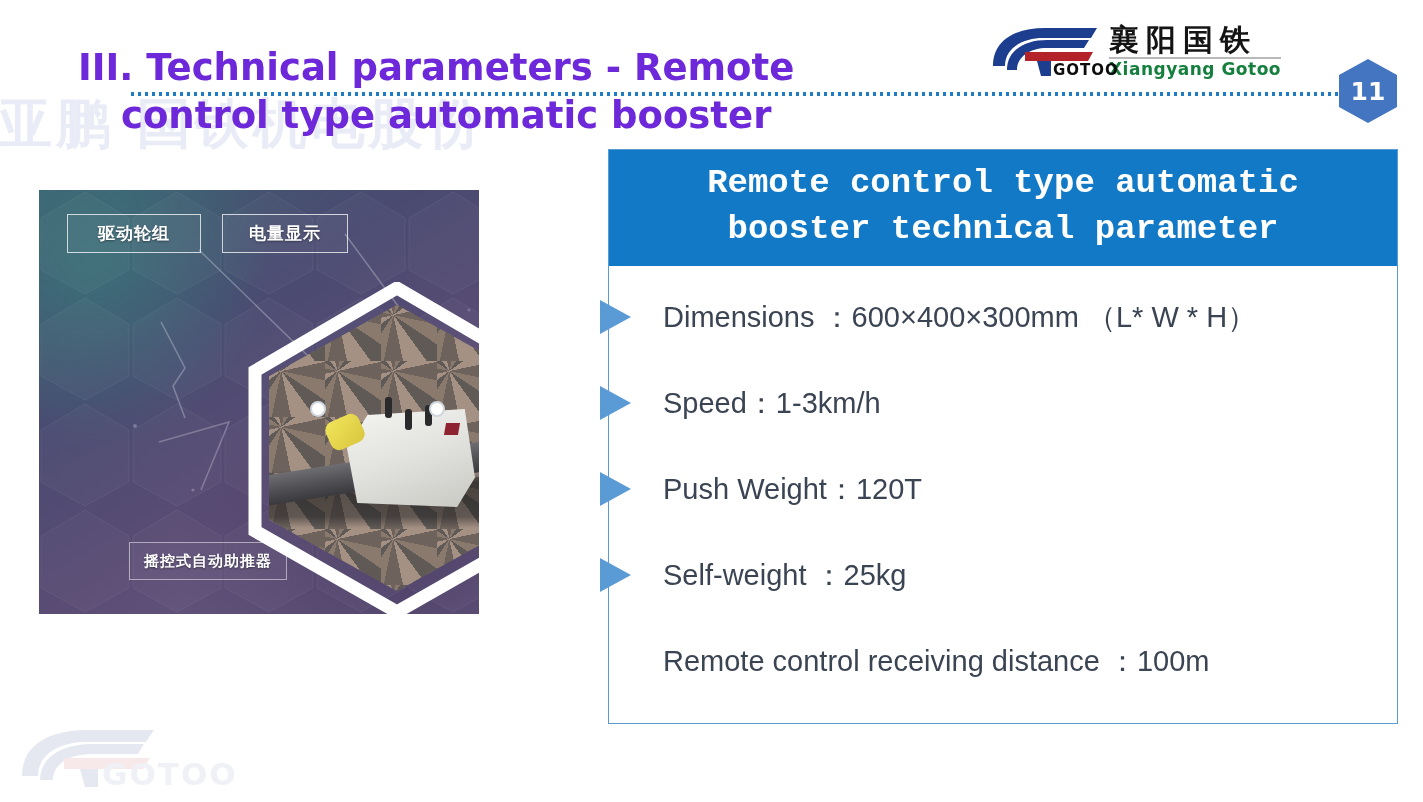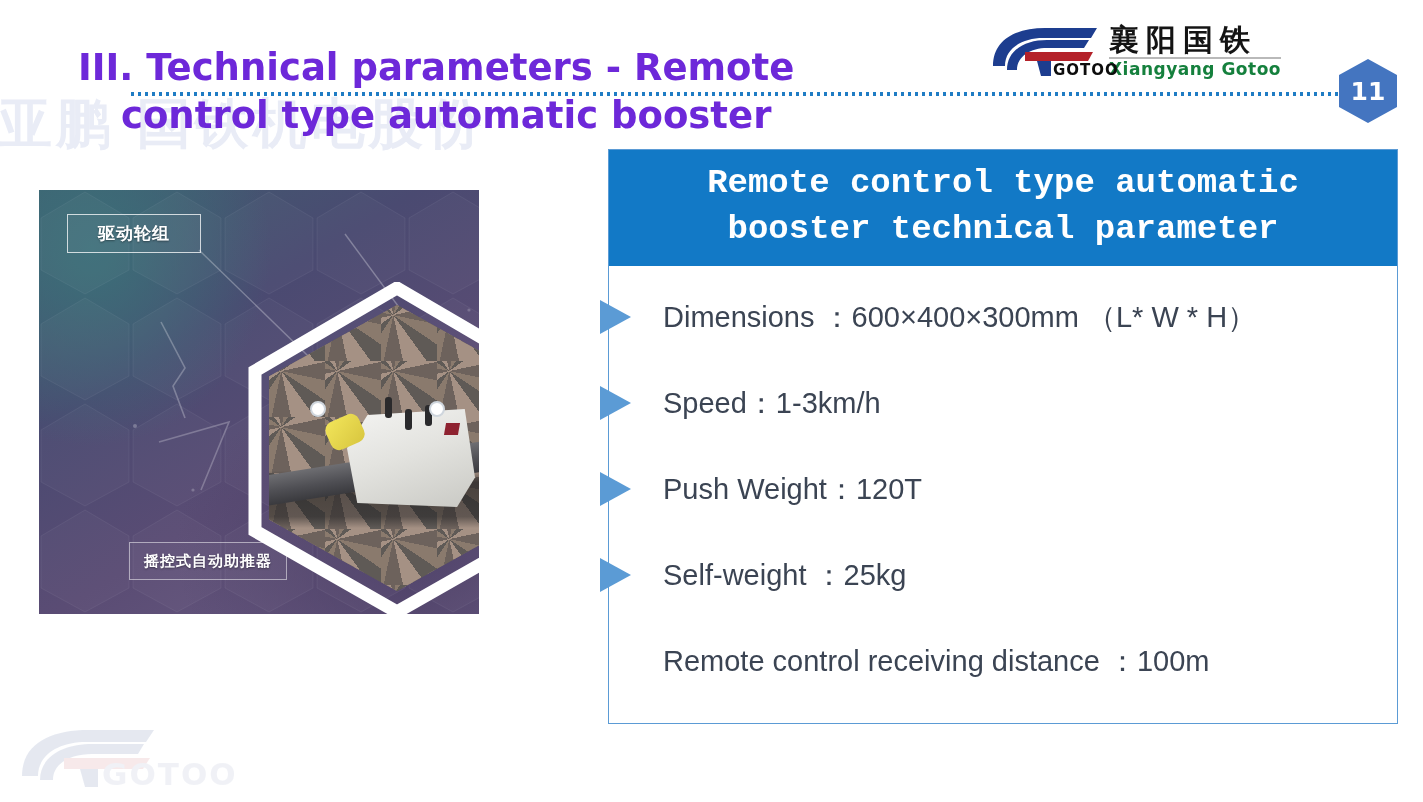--- a/index.html
+++ b/index.html
@@ -403,20 +403,21 @@
       <circle cx="96" cy="236" r="2" fill="rgba(255,255,255,0.5)"></circle>
       <circle cx="154" cy="300" r="1.6" fill="rgba(255,255,255,0.45)"></circle>
       <circle cx="430" cy="120" r="1.6" fill="rgba(255,255,255,0.4)"></circle>
       <polyline points="122,132 146,178 134,196 146,228" fill="none" stroke="rgba(255,255,255,0.55)" stroke-width="1.6"></polyline>
       <polyline points="120,252 190,232 162,300" fill="none" stroke="rgba(255,255,255,0.5)" stroke-width="1.6"></polyline>
       <line x1="160" y1="60" x2="300" y2="196" stroke="rgba(255,255,255,0.6)" stroke-width="1.4"></line>
       <line x1="306" y1="44" x2="418" y2="196" stroke="rgba(255,255,255,0.6)" stroke-width="1.4"></line>
     </svg>
 
     <div class="figure-callout callout-1">驱动轮组</div>
+    <div class="figure-callout callout-2">电量显示</div>
     <div class="figure-callout callout-3">摇控式自动助推器</div>
 
     <div class="hex-frame">
       <svg width="300" height="332" viewBox="0 0 300 332" style="position:absolute;inset:0;">
         <polygon points="150,6 292,89 292,249 150,330 8,249 8,89" fill="none" stroke="#ffffff" stroke-width="13"></polygon>
       </svg>
       <div class="hex-photo">
         <div class="rail-band"></div>
         <div class="device-body"></div>
         <div class="device-wheel"></div>

